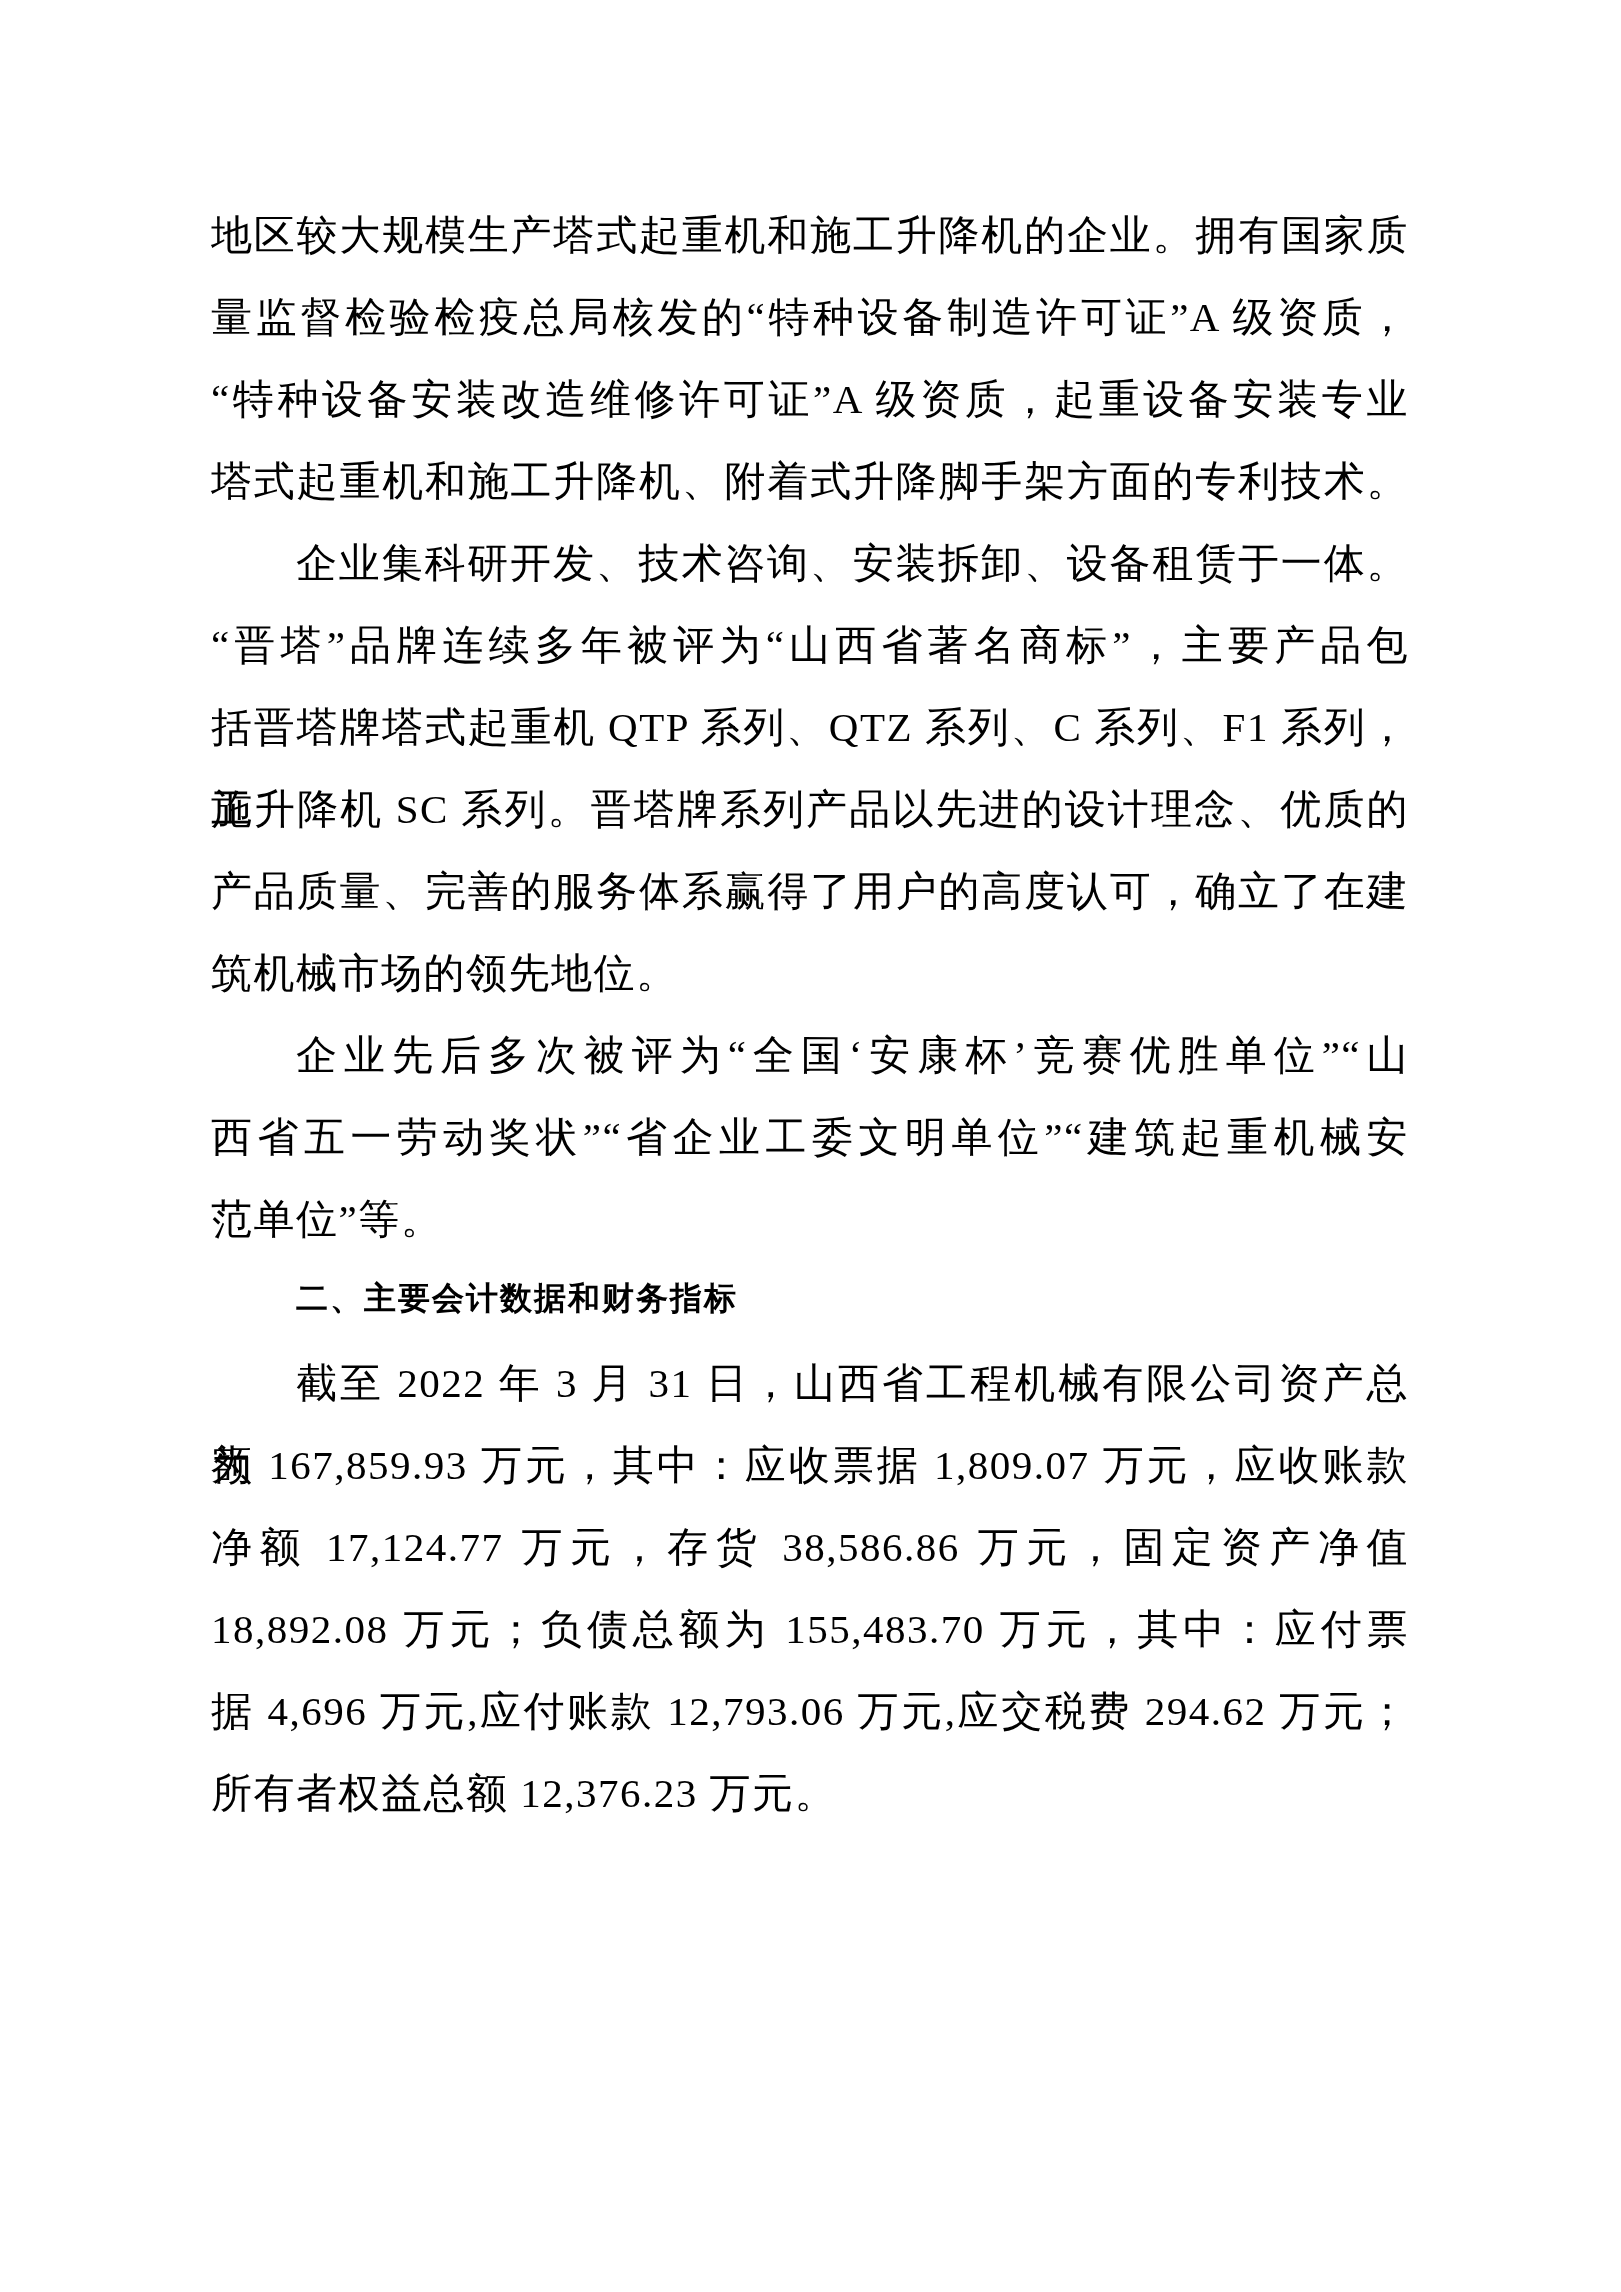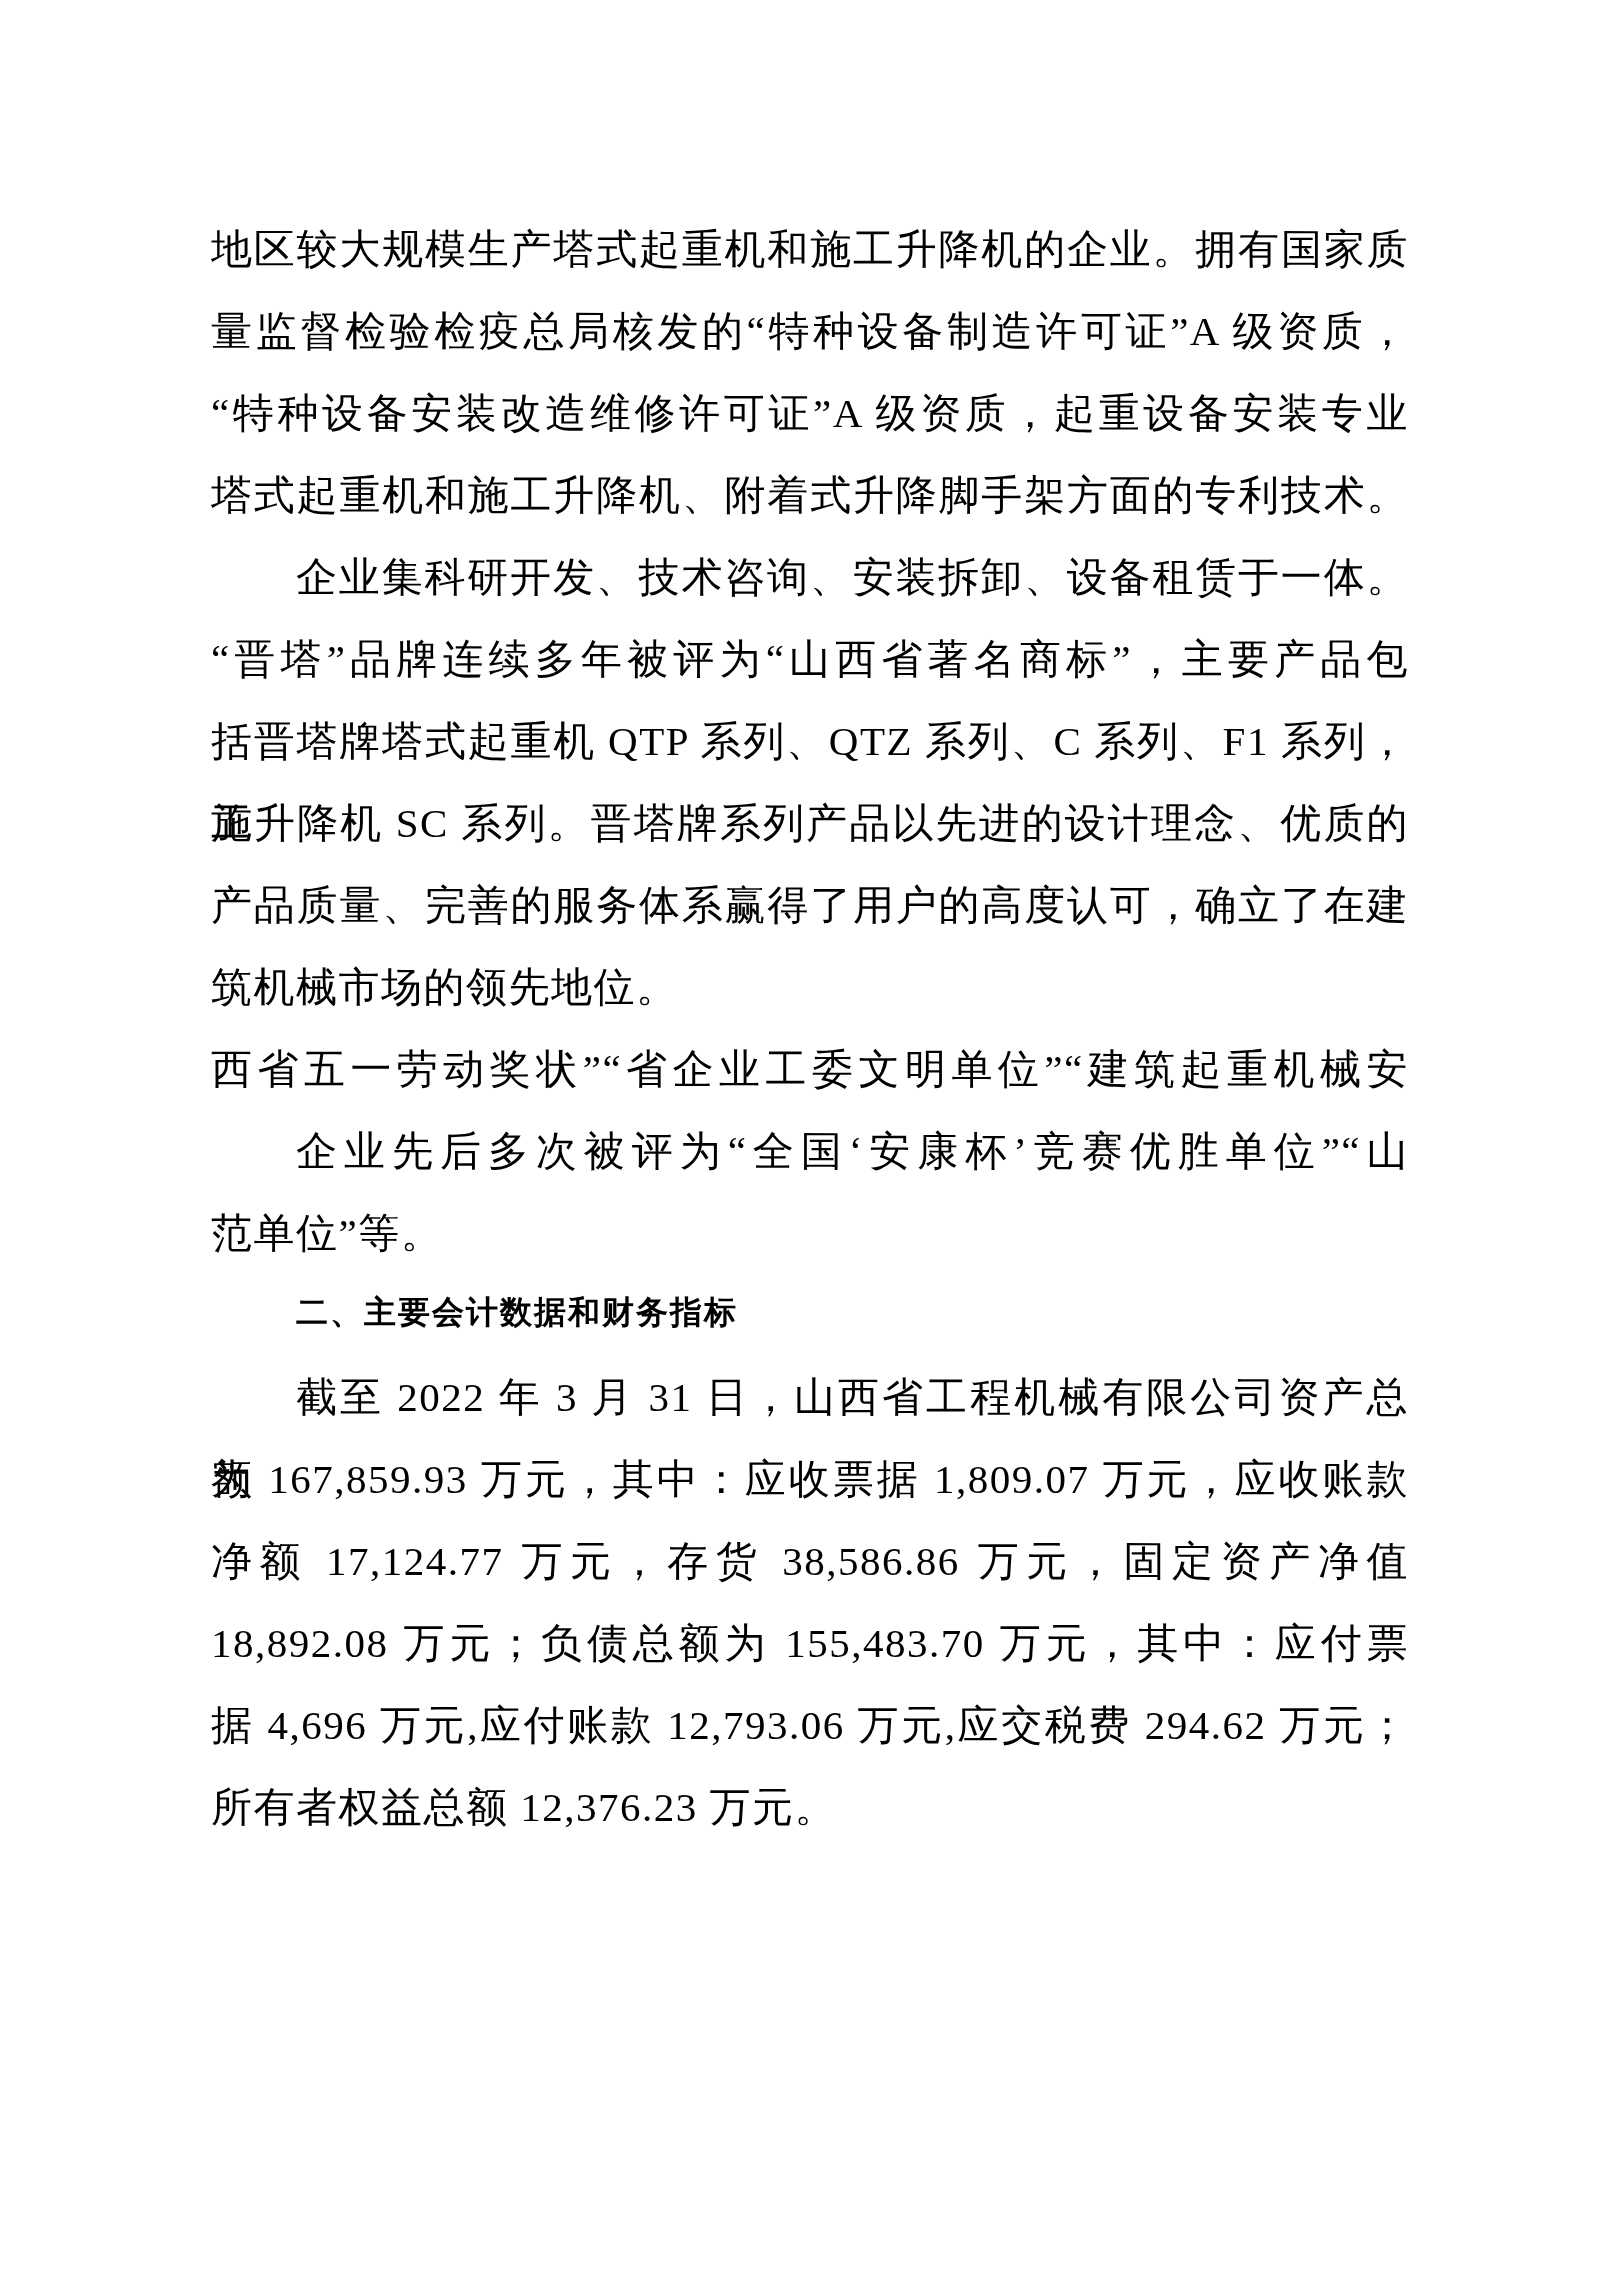--- a/index.html
+++ b/index.html
@@ -13,21 +13,21 @@
       height: 2293px;
       margin: 0 auto;
       background: #ffffff;
       color: #000000;
       overflow: hidden;
       font-family: "Liberation Serif", "DejaVu Serif", serif;
     }
     .textblock {
       position: absolute;
       left: 211px;
-      top: 208px;
+      top: 194px;
       width: 1198px;
     }
     .line {
       height: 82px;
       line-height: 82px;
       font-size: 41px;
       letter-spacing: 1.5px;
       white-space: nowrap;
       text-align: left;
     }
@@ -54,22 +54,22 @@
     <div class="line just">地区较大规模生产塔式起重机和施工升降机的企业。拥有国家质</div>
     <div class="line just">量监督检验检疫总局核发的“特种设备制造许可证”A 级资质，</div>
     <div class="line just">“特种设备安装改造维修许可证”A 级资质，起重设备安装专业</div>
     <div class="line just">塔式起重机和施工升降机、附着式升降脚手架方面的专利技术。</div>
     <div class="line just indent">企业集科研开发、技术咨询、安装拆卸、设备租赁于一体。</div>
     <div class="line just">“晋塔”品牌连续多年被评为“山西省著名商标”，主要产品包</div>
     <div class="line just">括晋塔牌塔式起重机 QTP 系列、QTZ 系列、C 系列、F1 系列，施</div>
     <div class="line just">工升降机 SC 系列。晋塔牌系列产品以先进的设计理念、优质的</div>
     <div class="line just">产品质量、完善的服务体系赢得了用户的高度认可，确立了在建</div>
     <div class="line">筑机械市场的领先地位。</div>
+    <div class="line just indent">企业先后多次被评为“全国‘安康杯’竞赛优胜单位”“山</div>
     <div class="line just">西省五一劳动奖状”“省企业工委文明单位”“建筑起重机械安</div>
-    <div class="line just indent">企业先后多次被评为“全国‘安康杯’竞赛优胜单位”“山</div>
     <div class="line">范单位”等。</div>
     <div class="line heading indent">二、主要会计数据和财务指标</div>
     <div class="line just indent">截至 2022 年 3 月 31 日，山西省工程机械有限公司资产总额</div>
     <div class="line just">为 167,859.93 万元，其中：应收票据 1,809.07 万元，应收账款</div>
     <div class="line just">净额 17,124.77 万元，存货 38,586.86 万元，固定资产净值</div>
     <div class="line just">18,892.08 万元；负债总额为 155,483.70 万元，其中：应付票</div>
     <div class="line just">据 4,696 万元,应付账款 12,793.06 万元,应交税费 294.62 万元；</div>
     <div class="line">所有者权益总额 12,376.23 万元。</div>
   </div>
 </div>

